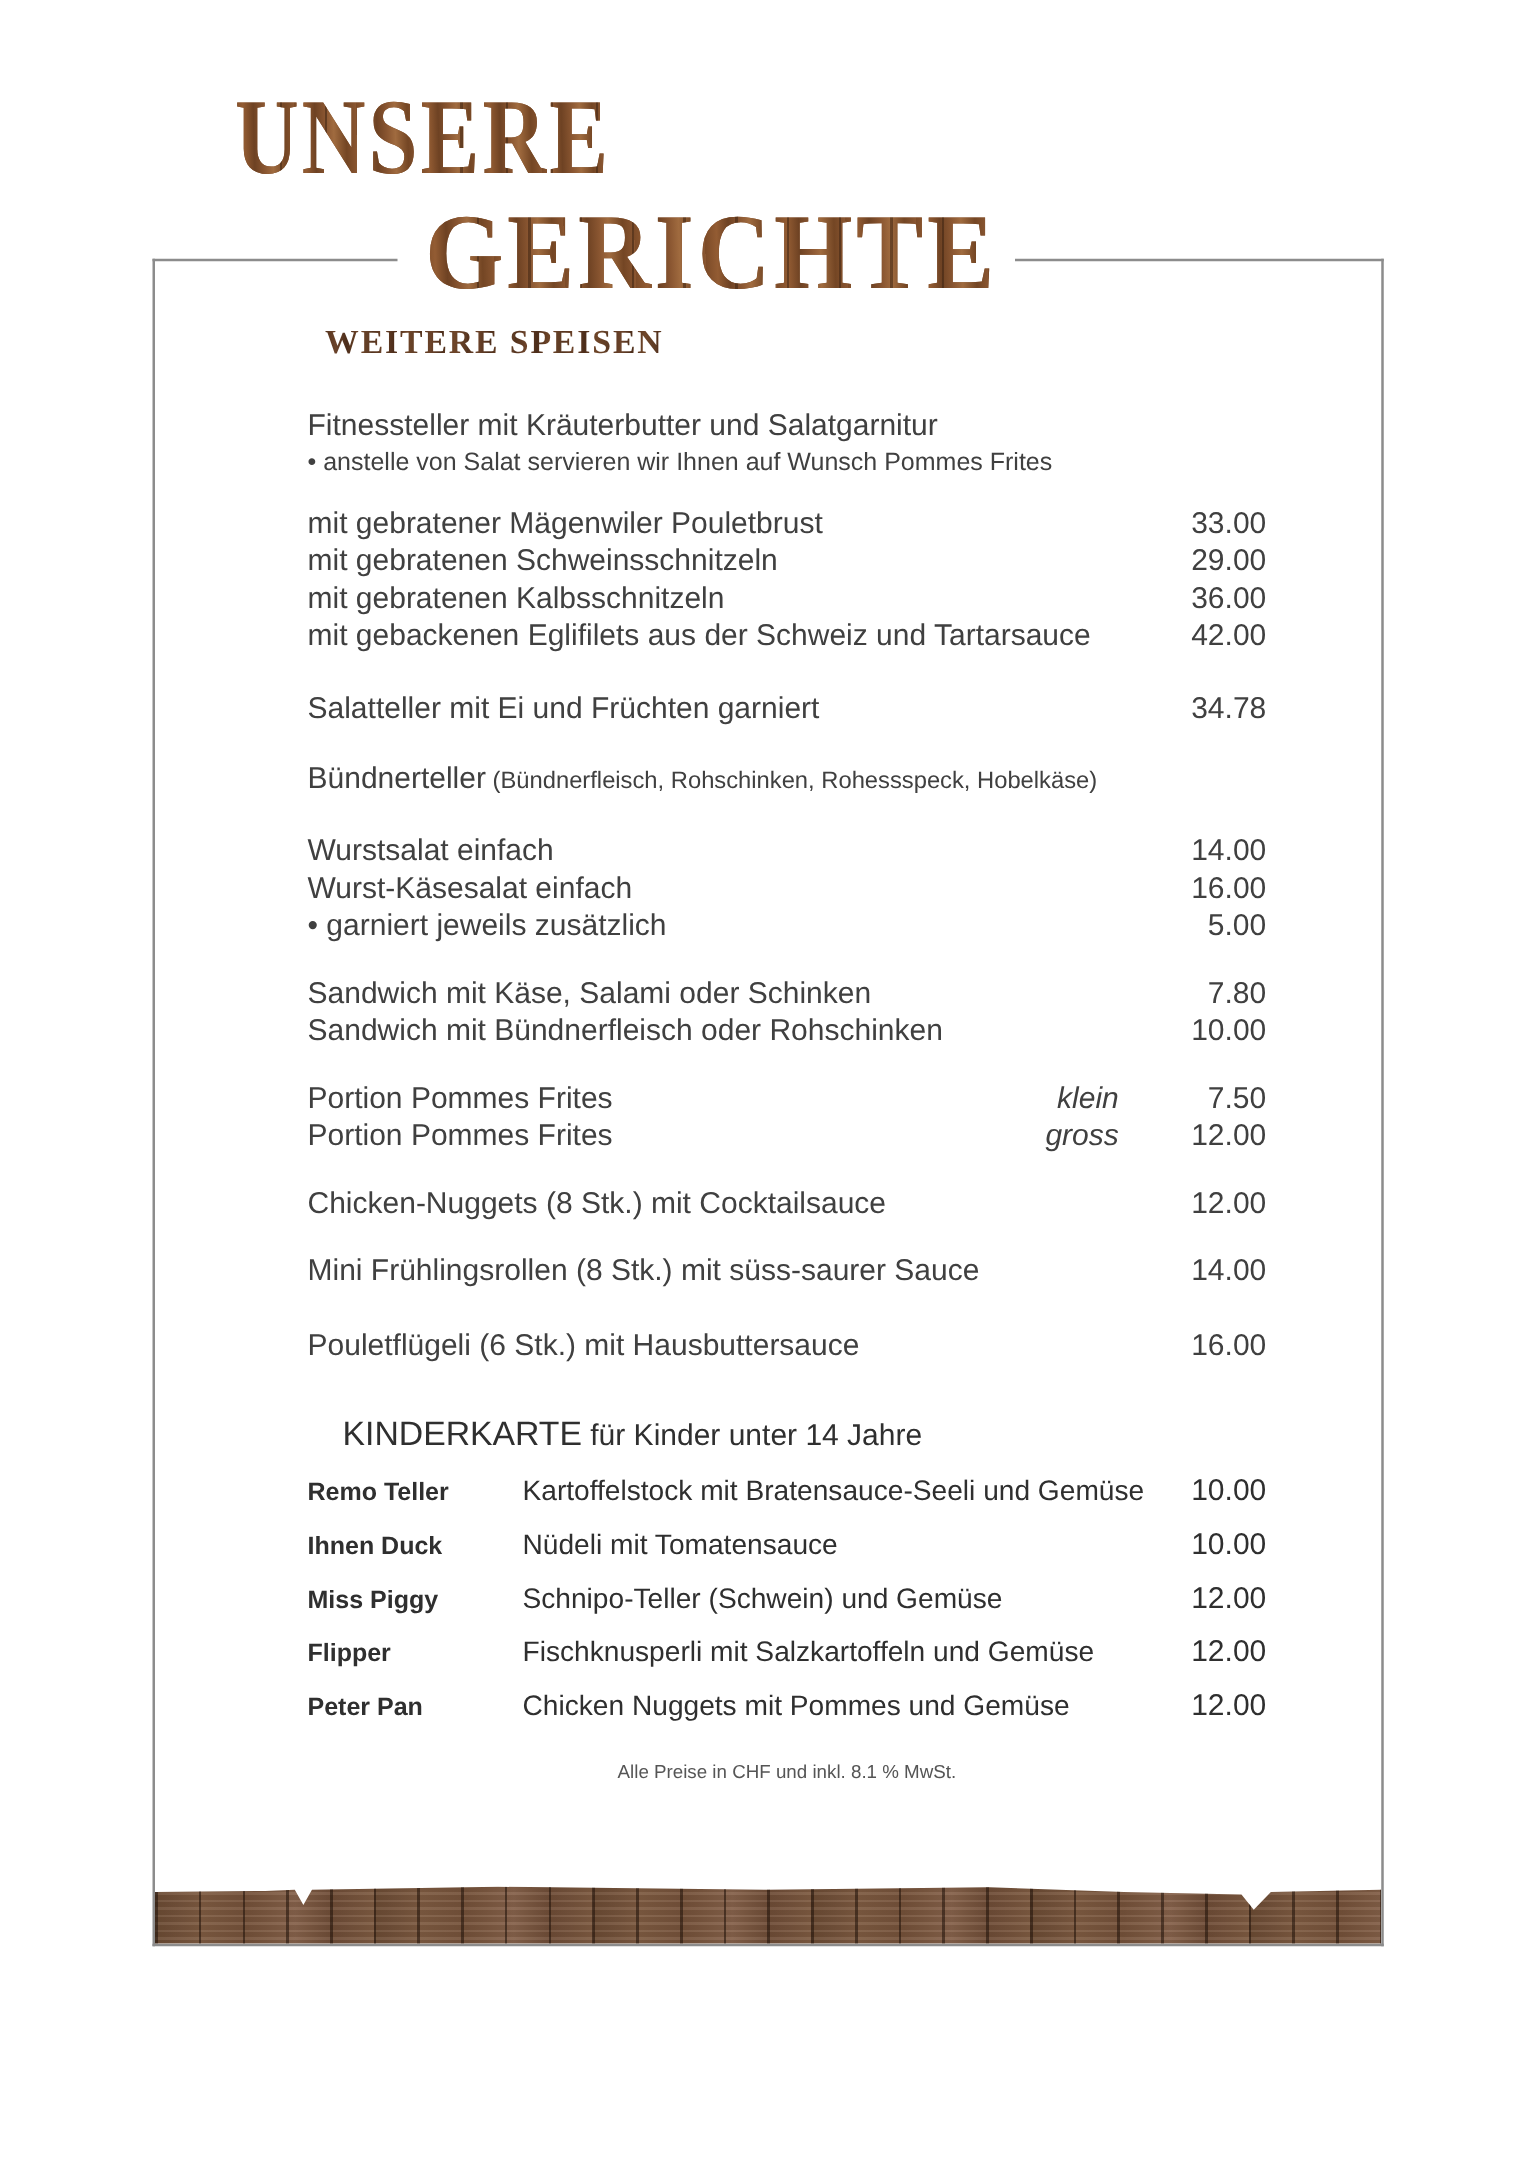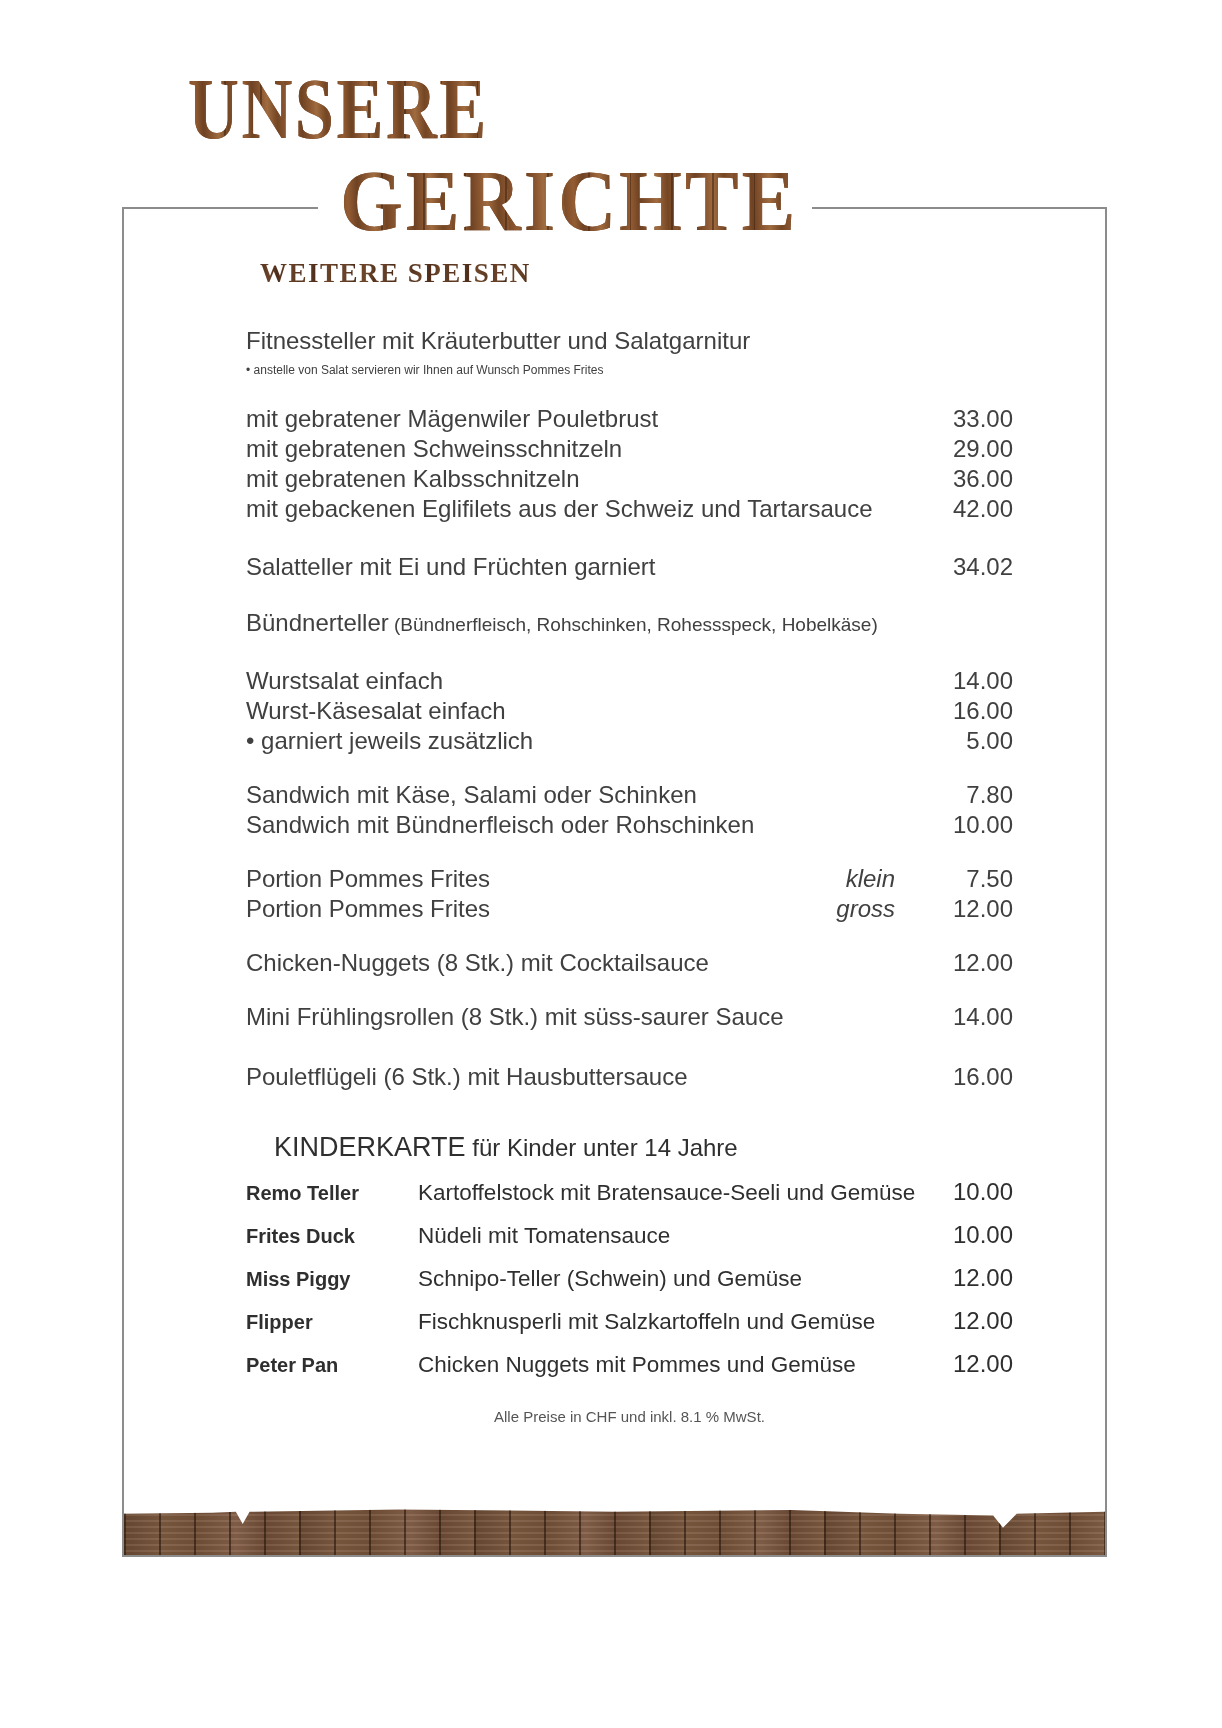--- a/index.html
+++ b/index.html
@@ -68,21 +68,21 @@
       repeating-linear-gradient(92deg, #53321d 0px, #6b432a 9px, #4c2d1a 18px, #6f4629 28px, #5b3a24 38px);
   }
 
   
   #content{position:absolute;left:246px;top:326px;width:767px;}
   .menu-row{display:flex;align-items:baseline;font-size:24px;line-height:30px;color:#404040;}
   .menu-row .text{flex:1;white-space:nowrap;}
   .menu-row .suffix{font-size:19px;}
   .menu-row .size{margin-right:46px;font-style:italic;}
   .menu-row .price{width:72px;text-align:right;flex:none;}
-  .row-small{font-size:12px;line-height:28px;}
+  .row-small{font-size:20px;line-height:28px;}
   .row-italic{font-style:italic;font-size:23px;}
   .menu-group + .menu-group{margin-top:24px;}
   .menu-group:nth-child(2){margin-top:20px;}
   .menu-group:nth-child(3){margin-top:28px;}
   .menu-group:nth-child(4){margin-top:26px;}
   .menu-group:nth-child(5){margin-top:26px;}
   .menu-group:nth-child(10){margin-top:30px;}
 
   
   #kinder-section{margin-top:38px;}
@@ -137,21 +137,21 @@
           <span class="price">36.00</span>
         </div>
         <div class="menu-row">
           <span class="text">mit gebackenen Eglifilets aus der Schweiz und Tartarsauce</span>
           <span class="price">42.00</span>
         </div>
       </div>
       <div class="menu-group">
         <div class="menu-row">
           <span class="text">Salatteller mit Ei und Früchten garniert</span>
-          <span class="price">34.02</span>
+          <span class="price">34.78</span>
         </div>
       </div>
       <div class="menu-group">
         <div class="menu-row">
           <span class="text">Bündnerteller<span class="suffix"> (Bündnerfleisch, Rohschinken, Rohessspeck, Hobelkäse)</span></span>
           <span class="price"></span>
         </div>
       </div>
       <div class="menu-group">
         <div class="menu-row">
@@ -214,21 +214,21 @@
       <span id="kinder-heading">KINDERKARTE</span>
       <span id="kinder-subheading"> für Kinder unter 14 Jahre</span>
     </div>
     <div id="kids-rows">
         <div class="kid-row">
           <span class="kid-name">Remo Teller</span>
           <span class="kid-desc">Kartoffelstock mit Bratensauce-Seeli und Gemüse</span>
           <span class="kid-price">10.00</span>
         </div>
         <div class="kid-row">
-          <span class="kid-name">Frites Duck</span>
+          <span class="kid-name">Ihnen Duck</span>
           <span class="kid-desc">Nüdeli mit Tomatensauce</span>
           <span class="kid-price">10.00</span>
         </div>
         <div class="kid-row">
           <span class="kid-name">Miss Piggy</span>
           <span class="kid-desc">Schnipo-Teller (Schwein) und Gemüse</span>
           <span class="kid-price">12.00</span>
         </div>
         <div class="kid-row">
           <span class="kid-name">Flipper</span>

